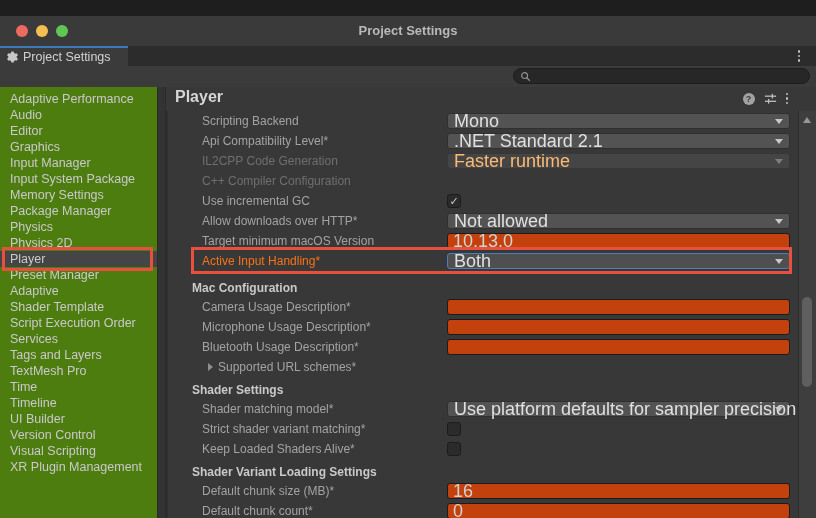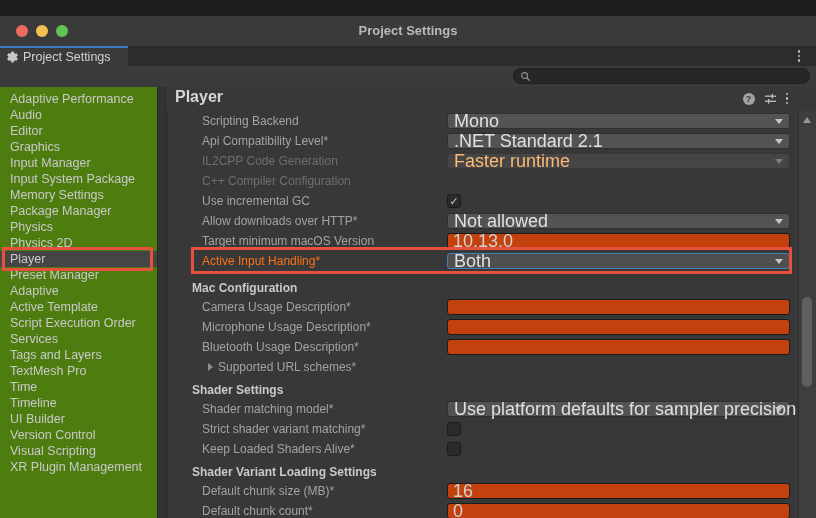--- a/index.html
+++ b/index.html
@@ -151,21 +151,21 @@
       <div class="sb-item">Graphics</div>
       <div class="sb-item">Input Manager</div>
       <div class="sb-item">Input System Package</div>
       <div class="sb-item">Memory Settings</div>
       <div class="sb-item">Package Manager</div>
       <div class="sb-item">Physics</div>
       <div class="sb-item">Physics 2D</div>
       <div class="sb-item selected">Player</div>
       <div class="sb-item">Preset Manager</div>
       <div class="sb-item">Adaptive</div>
-      <div class="sb-item">Active Template</div>
+      <div class="sb-item">Shader Template</div>
       <div class="sb-item">Script Execution Order</div>
       <div class="sb-item">Services</div>
       <div class="sb-item">Tags and Layers</div>
       <div class="sb-item">TextMesh Pro</div>
       <div class="sb-item">Time</div>
       <div class="sb-item">Timeline</div>
       <div class="sb-item">UI Builder</div>
       <div class="sb-item">Version Control</div>
       <div class="sb-item">Visual Scripting</div>
       <div class="sb-item">XR Plugin Management</div>

